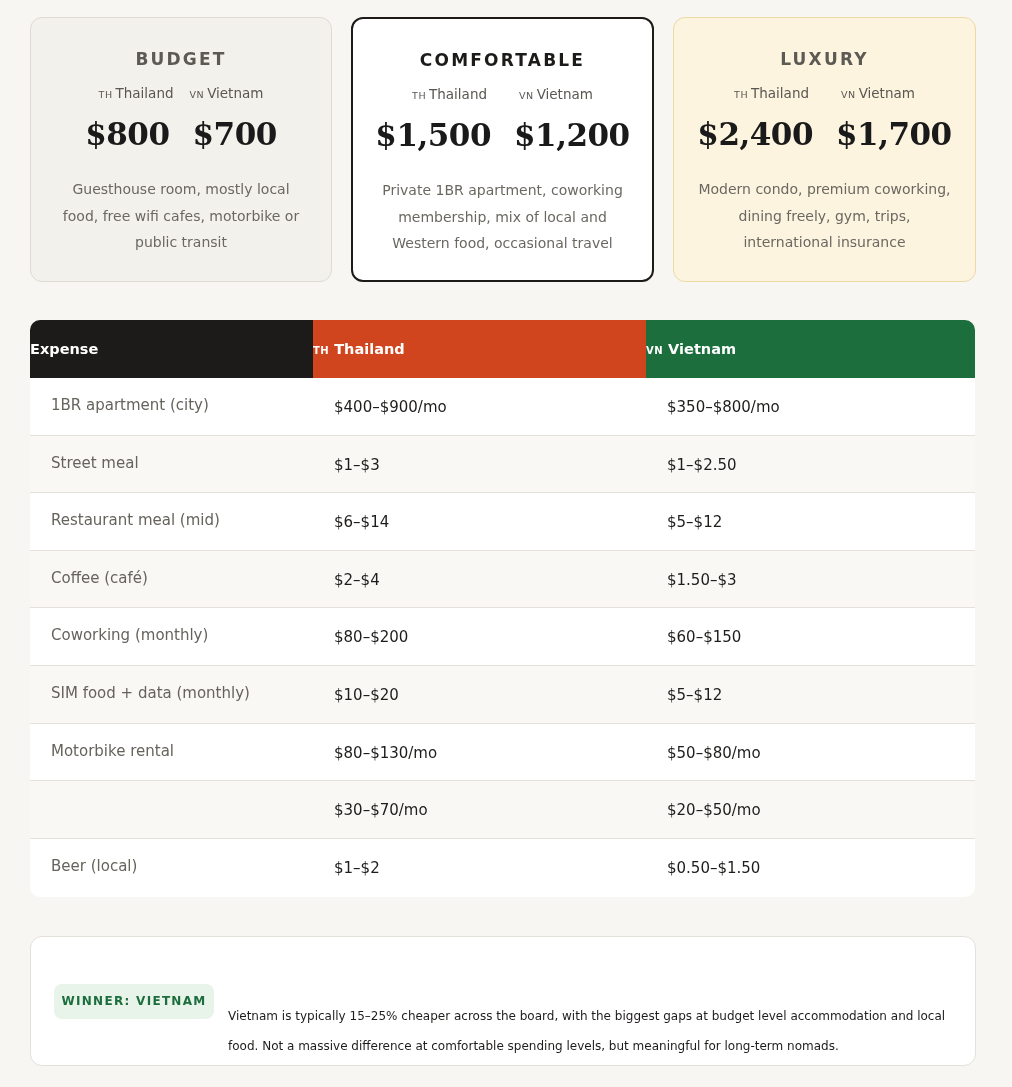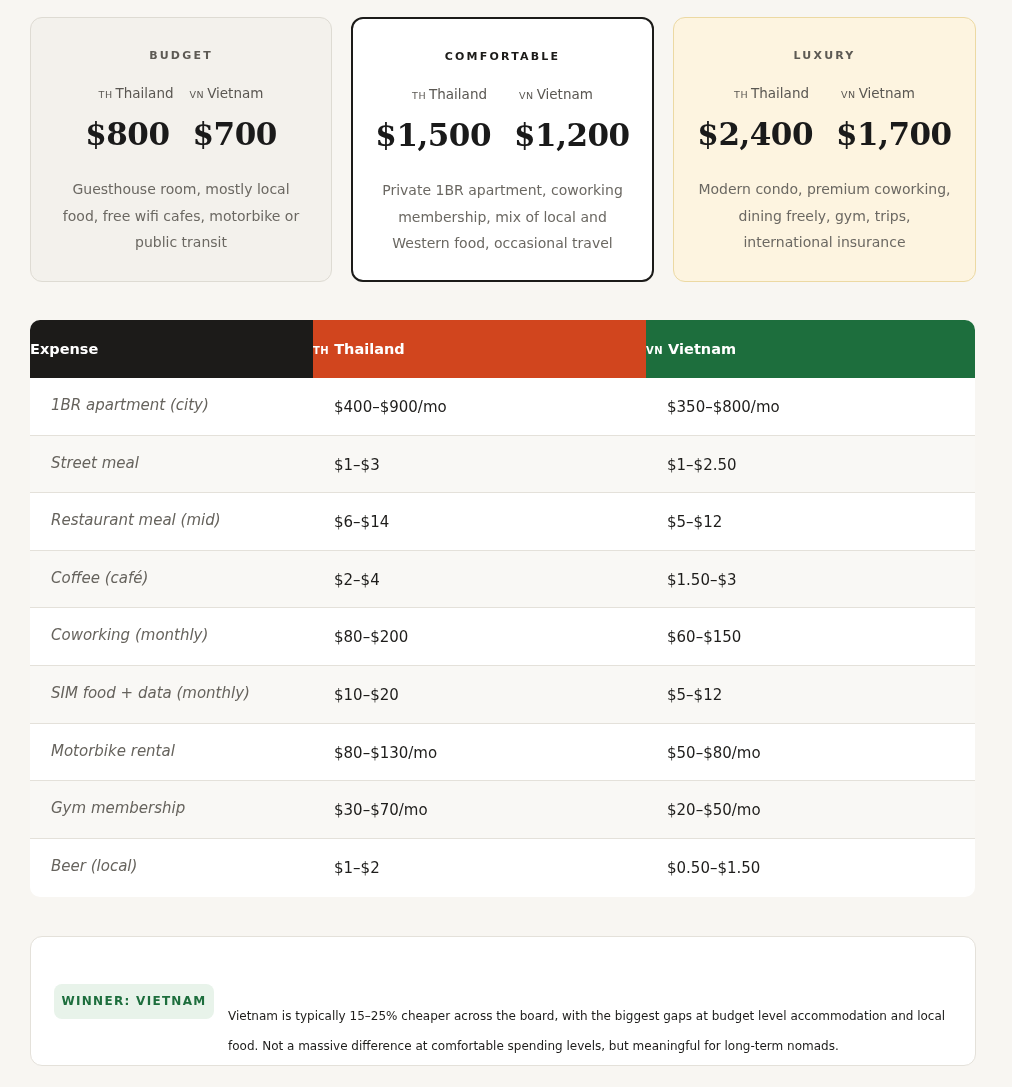--- a/index.html
+++ b/index.html
@@ -5,42 +5,42 @@
   * { box-sizing: border-box; margin: 0; padding: 0; }
   html, body { width: 1012px; height: 1087px; background: #f8f6f2; overflow: hidden; }
   body { font-family: "DejaVu Sans", "Liberation Sans", sans-serif; color: #1a1a1a; position: relative; }
 
   .tiers { position: absolute; left: 30px; top: 17px; width: 946px; height: 265px; }
   .tier { position: absolute; top: 0; height: 265px; border-radius: 12px; text-align: center; }
   .tier.budget { left: 0; width: 302px; background: #f3f1ec; border: 1px solid #dedbd3; }
   .tier.comfortable { left: 321px; width: 303px; background: #ffffff; border: 2px solid #1c1b19; top: 0; }
   .tier.luxury { left: 643px; width: 303px; background: #fdf4e0; border: 1px solid #ecd9a3; }
 
-  .tier-label { position: absolute; left: 0; right: 0; top: 31px; font-size: 11px; font-weight: bold; letter-spacing: 2.2px; color: #5d5a54; }
+  .tier-label { position: absolute; left: 0; right: 0; top: 31px; font-size: 17px; font-weight: bold; letter-spacing: 2.2px; color: #5d5a54; }
   .tier.comfortable .tier-label { color: #1c1b19; top: 31px; }
   .tier-countries { position: absolute; left: 0; right: 0; top: 67px; font-size: 13.5px; color: #5a5752; display: flex; justify-content: center; gap: 16px; }
   .tier.comfortable .tier-countries, .tier.luxury .tier-countries { gap: 32px; }
   .flag-code { font-size: 9.5px; letter-spacing: 0.5px; margin-right: 3px; text-transform: uppercase; }
   .tier-prices { position: absolute; left: 0; right: 0; top: 98px; font-family: "DejaVu Serif", "Liberation Serif", serif; font-weight: bold; font-size: 31px; color: #1a1a1a; display: flex; justify-content: center; gap: 23px; letter-spacing: -0.5px; }
   .tier-desc { position: absolute; left: 22px; right: 22px; top: 158px; font-size: 14px; line-height: 26.5px; color: #6b6862; }
 
   .table { position: absolute; left: 30px; top: 320px; width: 945px; height: 577px; background: #fff; border-radius: 10px; overflow: hidden; }
   .thead { position: absolute; left: 0; top: 0; width: 945px; height: 58px; }
   .th { position: absolute; top: 0; height: 58px; line-height: 58px; font-size: 14.5px; font-weight: bold; color: #fff; }
   .th.c0 { left: 0; width: 283px; background: #1c1b19; }
   .th.c1 { left: 283px; width: 333px; background: #d1451e; }
   .th.c2 { left: 616px; width: 329px; background: #1d6e3d; }
   .th .flag-code { font-size: 10px; margin-right: 5px; }
 
   .tbody { position: absolute; left: 0; top: 58px; width: 945px; }
   .tr { position: relative; height: 57.6px; border-bottom: 1px solid #e4e1da; }
   .tr:nth-child(even) { background: #f9f8f5; }
   .tr:last-child { border-bottom: none; }
   .td { position: absolute; top: 0; height: 57px; line-height: 57px; padding-left: 21px; font-size: 15px; }
-  .td.c0 { left: 0; width: 283px; color: #66635d; line-height: 55px; font-style: italic; }
+  .td.c0 { left: 0; width: 283px; color: #66635d; line-height: 55px; }
   .td.c1 { left: 283px; width: 333px; color: #1e1d1b; line-height: 59px; }
   .td.c2 { left: 616px; width: 329px; color: #1e1d1b; line-height: 59px; }
 
   .verdict { position: absolute; left: 30px; top: 936px; width: 946px; height: 130px; background: #fff; border: 1px solid #e4e1da; border-radius: 12px; }
   .badge { position: absolute; left: 23px; top: 47px; width: 160px; height: 35px; line-height: 35px; background: #e8f3ea; color: #1d6e3d; border-radius: 8px; text-align: center; font-size: 12px; font-weight: bold; letter-spacing: 1.3px; }
   .verdict-text { position: absolute; left: 197px; top: 20px; width: 725px; font-size: 12px; line-height: 30px; color: #1e1d1b; margin-top: 44px; }
 </style>
 </head>
 <body>
 
@@ -122,21 +122,20 @@
         <div class="td c0">SIM food + data (monthly)</div>
         <div class="td c1">$10–$20</div>
         <div class="td c2">$5–$12</div>
       </div>
     <div class="tr">
         <div class="td c0">Motorbike rental</div>
         <div class="td c1">$80–$130/mo</div>
         <div class="td c2">$50–$80/mo</div>
       </div>
     <div class="tr">
-        <div class="td c0">Gym membership</div>
         <div class="td c1">$30–$70/mo</div>
         <div class="td c2">$20–$50/mo</div>
       </div>
     <div class="tr">
         <div class="td c0">Beer (local)</div>
         <div class="td c1">$1–$2</div>
         <div class="td c2">$0.50–$1.50</div>
       </div>
   </div>
 </div>

